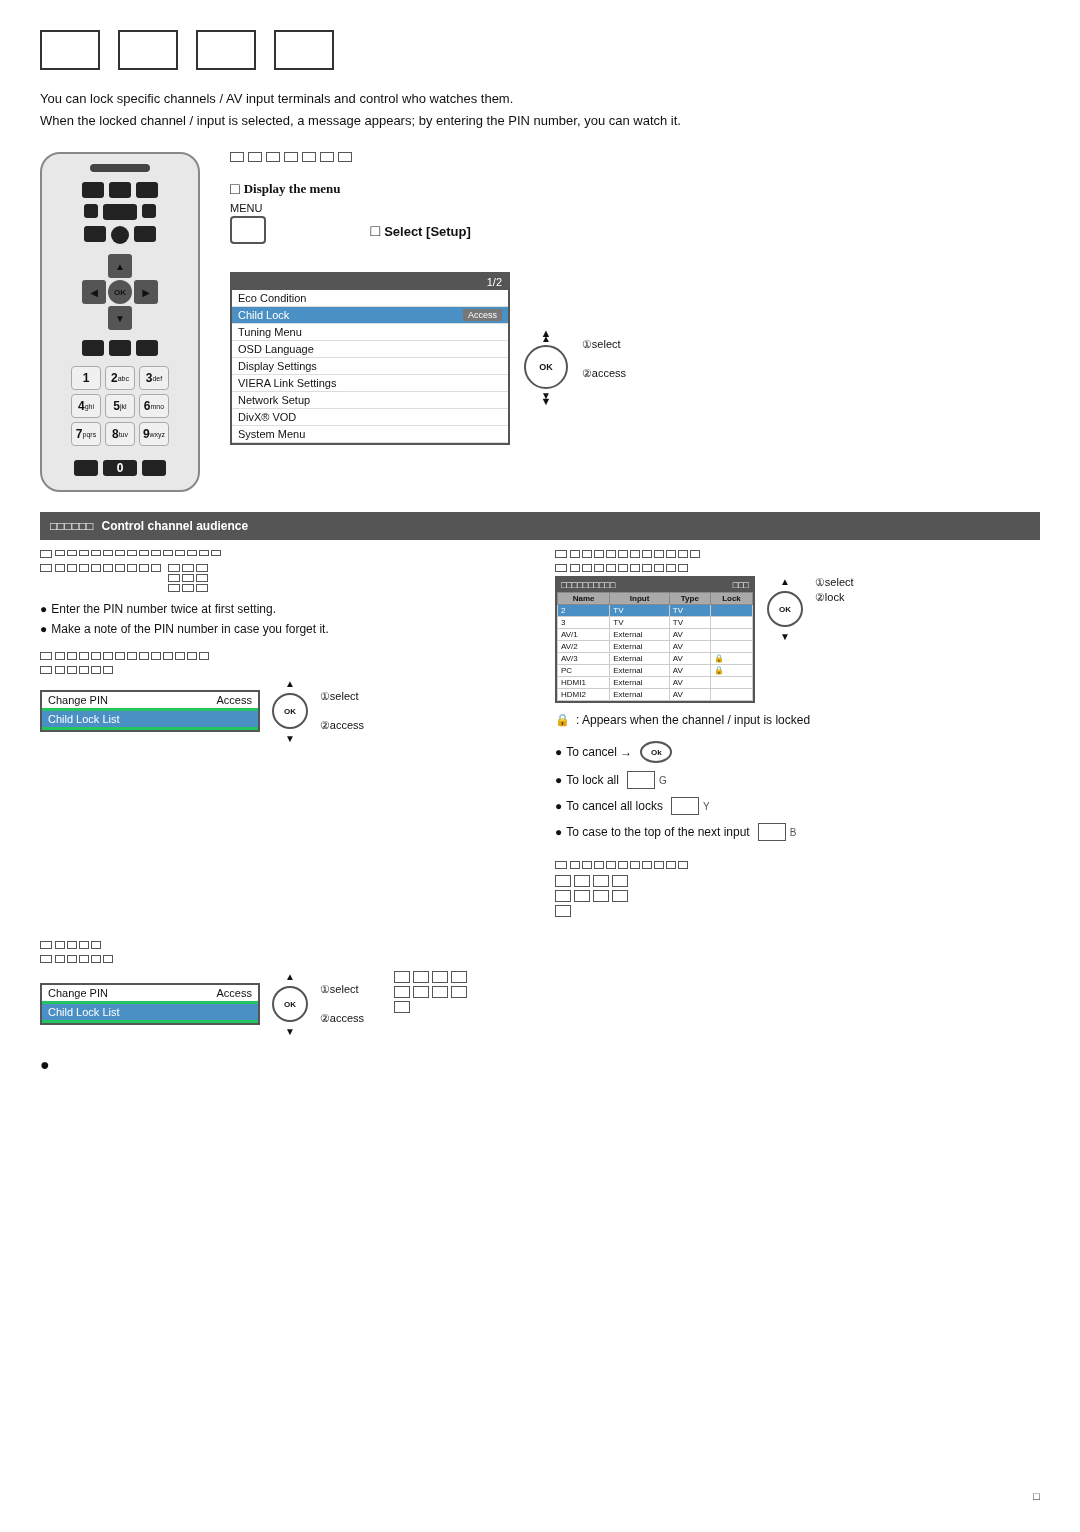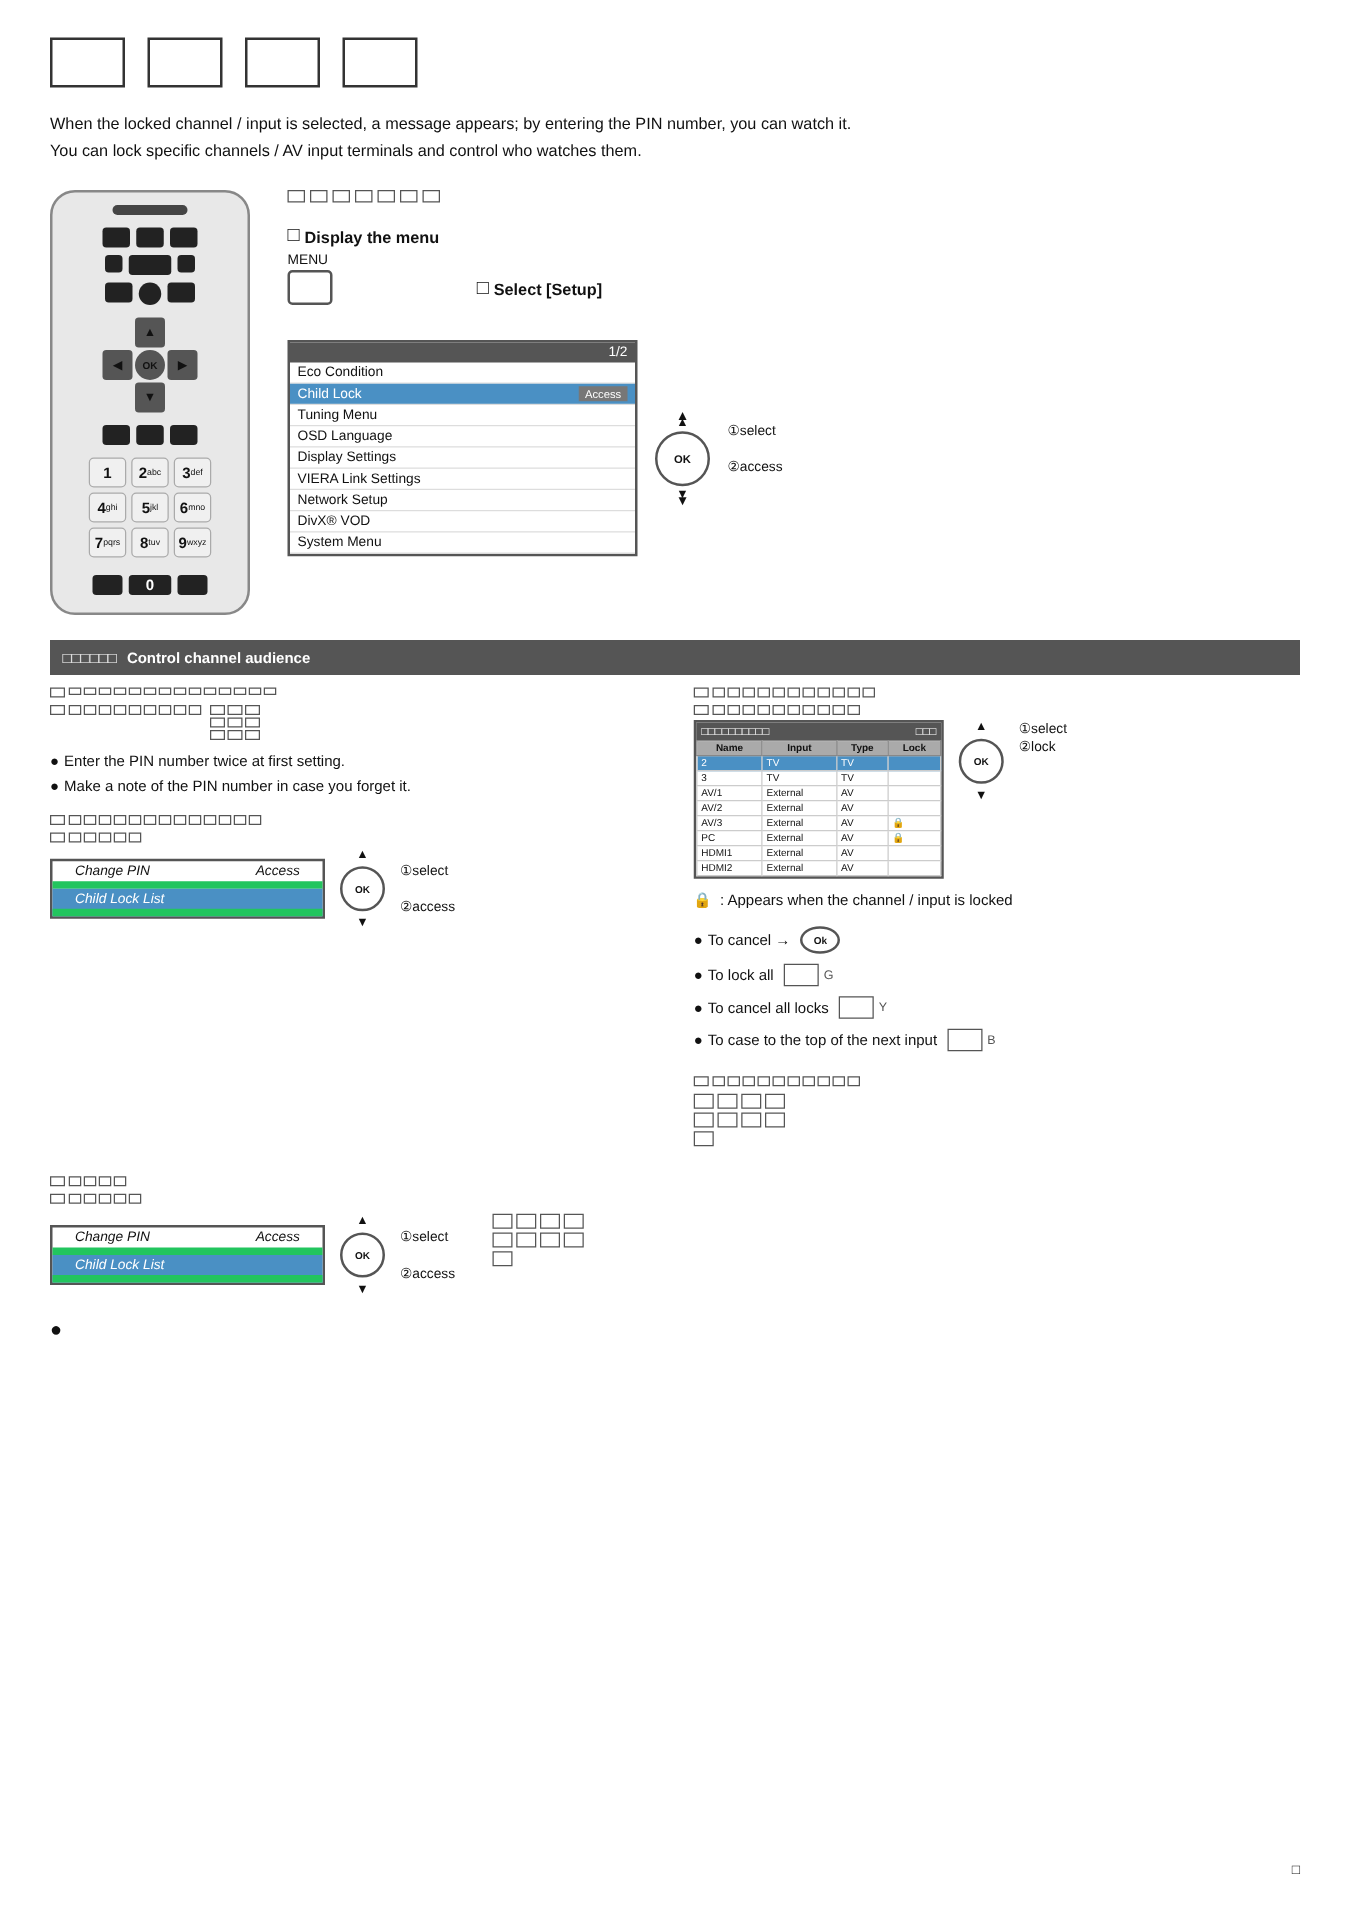--- a/index.html
+++ b/index.html
@@ -250,23 +250,22 @@
 
     
     .small-menu {
       border: 2px solid #555;
       font-size: 11px;
       width: 220px;
     }
     .small-menu-row {
       display: flex;
       justify-content: space-between;
-      padding: 2px 18px;
-      border-bottom: 6px solid #22c55e;
-      font-style: italic;
+      padding: 2px 6px;
+      border-bottom: 3px solid #22c55e;
     }
     .small-menu-row.selected {
       background: #4a90c4;
       color: #fff;
     }
 
     
     .pin-area {
       border: 2px solid #555;
       padding: 6px 10px;
@@ -334,22 +333,22 @@
 <body>
 
 <div class="top-icons">
   <div class="top-icon-box"></div>
   <div class="top-icon-box"></div>
   <div class="top-icon-box"></div>
   <div class="top-icon-box"></div>
 </div>
 
 <div class="intro-text">
+  <div>You can lock specific channels / AV input terminals and control who watches them.</div>
   <div>When the locked channel / input is selected, a message appears; by entering the PIN number, you can watch it.</div>
-  <div>You can lock specific channels / AV input terminals and control who watches them.</div>
 </div>
 
 <div class="main-top">
 
   <div class="remote">
     <div class="remote-body">
       <div class="remote-top-bar"></div>
       <div class="remote-btn-row">
         <div class="remote-btn"></div>
         <div class="remote-btn"></div>
@@ -435,21 +434,21 @@
       <div style="width:14px;height:10px;border:1px solid #555;"></div>
       <div style="width:14px;height:10px;border:1px solid #555;"></div>
       <div style="width:14px;height:10px;border:1px solid #555;"></div>
     </div>
 
     <div style="display:flex;gap:30px;align-items:flex-end;margin-bottom:14px;">
 
       <div>
         <div style="display:flex;align-items:center;gap:4px;margin-bottom:4px;">
           <span style="font-size:16px;">□</span>
-          <span style="font-size:13px;font-weight:bold;">Display the menu</span>
+          <span style="font-size:13px;font-weight:bold;font-family:Liberation Serif, serif;">Display the menu</span>
         </div>
         <div style="font-size:11px;margin-bottom:2px;">MENU</div>
         <div class="menu-key"></div>
       </div>
 
       <div>
         <div style="display:flex;align-items:center;gap:4px;margin-bottom:4px;">
           <span style="font-size:16px;">□</span>
           <span style="font-size:13px;font-weight:bold;">Select [Setup]</span>
         </div>

